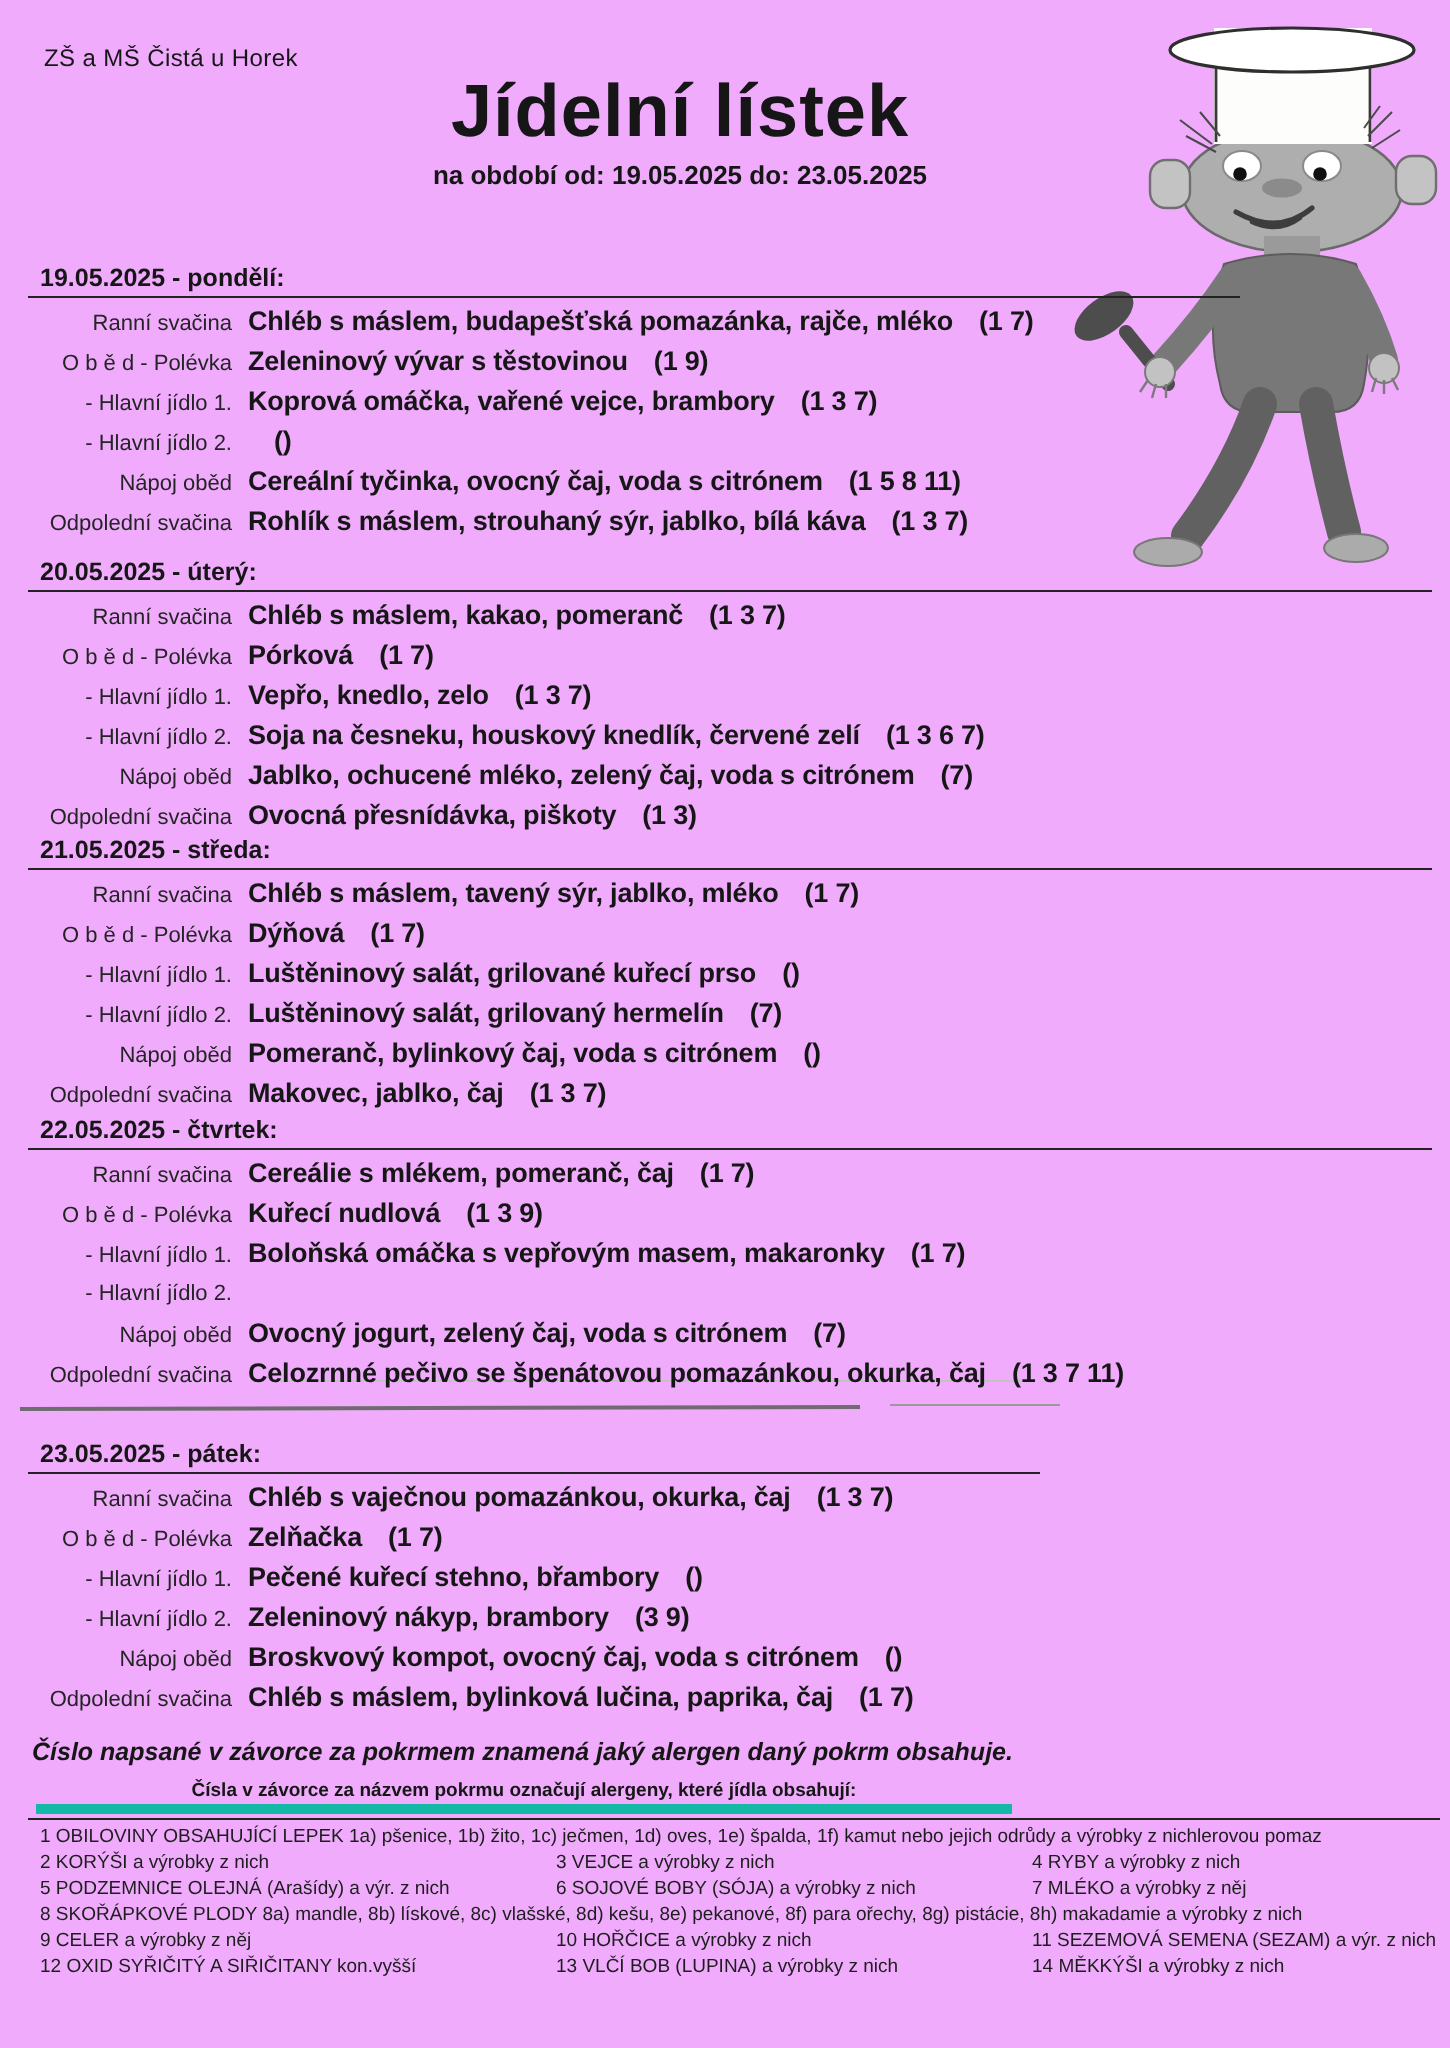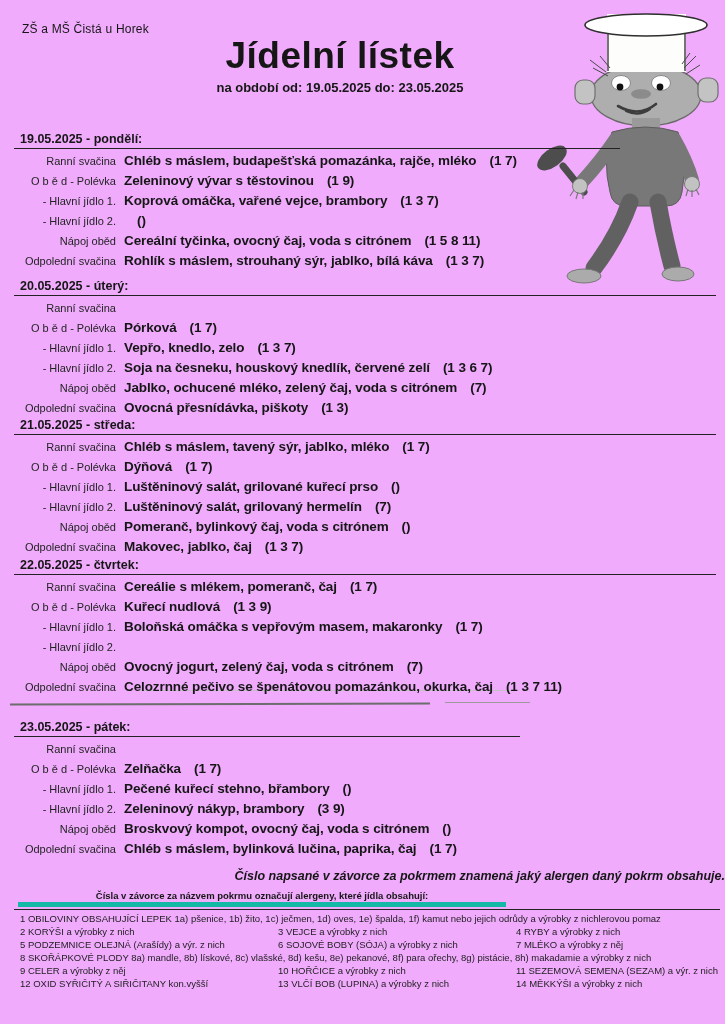--- a/index.html
+++ b/index.html
@@ -32,21 +32,21 @@
   .day.d1{margin-bottom:7px;}
   .day.d2{margin-bottom:-1px;}
   .day.d3{margin-bottom:0px;}
   .day.d4{margin-bottom:22px;}
   .mrow{display:flex;align-items:baseline;line-height:20px;height:20px;}
   .mlabel{width:116px;flex:0 0 116px;text-align:right;font-size:11px;color:#242424;}
   .mval{padding-left:8px;font-size:13.5px;font-weight:bold;white-space:nowrap;letter-spacing:-.1px;}
   .acode{margin-left:13px;}
   
   #footer{position:absolute;top:869px;left:0;width:725px;}
-  .fnote{text-align:right;font-size:12.5px;font-weight:bold;font-style:italic;padding-left:16px;}
+  .fnote{text-align:left;font-size:12.5px;font-weight:bold;font-style:italic;padding-left:16px;}
   .fsub{width:488px;margin:7px 0 0 18px;text-align:center;font-size:9.5px;font-weight:bold;
         border-bottom:5px solid #14b8a6;padding-bottom:1px;}
   .frule{border-top:1.4px solid #222;width:706px;margin:2px 0 3px 14px;}
   .agrid{display:grid;grid-template-columns:258px 238px 1fr;padding-left:20px;
          font-size:9.5px;line-height:12.9px;color:#1d1d1d;}
   .acell{white-space:nowrap;overflow:visible;}
   .acell.full{grid-column:1 / -1;}
   
   .artifact{position:absolute;pointer-events:none;}
   .art-a{top:690px;left:140px;width:372px;border-top:1.5px solid #c2c2c2;}
@@ -147,20 +147,21 @@
         <span class="mlabel">Odpolední svačina</span>
         <span class="mval"><span>Rohlík s máslem, strouhaný sýr, jablko, bílá káva</span><span class="acode">(1 3 7)</span></span>
       </div>
     </section>
 
     <section class="day d2">
       <div class="day-header">20.05.2025  -  úterý:</div>
       <div class="day-rule"></div>
       <div class="mrow">
         <span class="mlabel">Ranní svačina</span>
+        <span class="mval"><span>Chléb s máslem, kakao, pomeranč</span><span class="acode">(1 3 7)</span></span>
       </div>
       <div class="mrow">
         <span class="mlabel">O b ě d  - Polévka</span>
         <span class="mval"><span>Pórková</span><span class="acode">(1 7)</span></span>
       </div>
       <div class="mrow">
         <span class="mlabel">- Hlavní jídlo 1.</span>
         <span class="mval"><span>Vepřo, knedlo, zelo</span><span class="acode">(1 3 7)</span></span>
       </div>
       <div class="mrow">
@@ -232,20 +233,21 @@
         <span class="mlabel">Odpolední svačina</span>
         <span class="mval"><span>Celozrnné pečivo se špenátovou pomazánkou, okurka, čaj</span><span class="acode">(1 3 7 11)</span></span>
       </div>
     </section>
 
     <section class="day d5">
       <div class="day-header">23.05.2025  -  pátek:</div>
       <div class="day-rule"></div>
       <div class="mrow">
         <span class="mlabel">Ranní svačina</span>
+        <span class="mval"><span>Chléb s vaječnou pomazánkou, okurka, čaj</span><span class="acode">(1 3 7)</span></span>
       </div>
       <div class="mrow">
         <span class="mlabel">O b ě d  - Polévka</span>
         <span class="mval"><span>Zelňačka</span><span class="acode">(1 7)</span></span>
       </div>
       <div class="mrow">
         <span class="mlabel">- Hlavní jídlo 1.</span>
         <span class="mval"><span>Pečené kuřecí stehno, břambory</span><span class="acode">()</span></span>
       </div>
       <div class="mrow">

